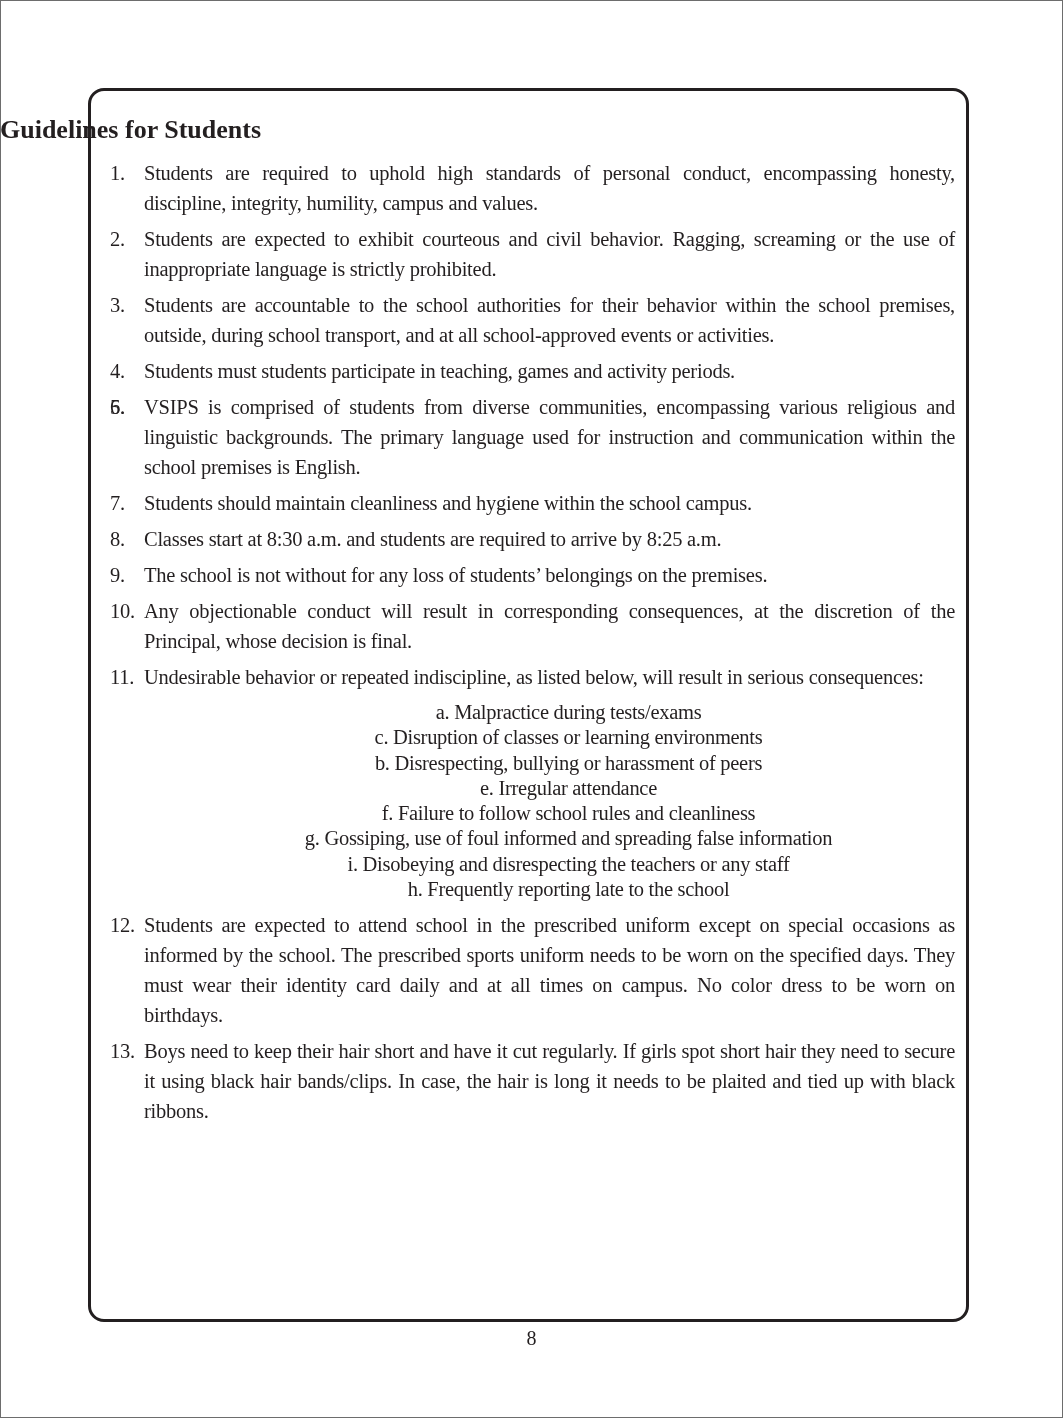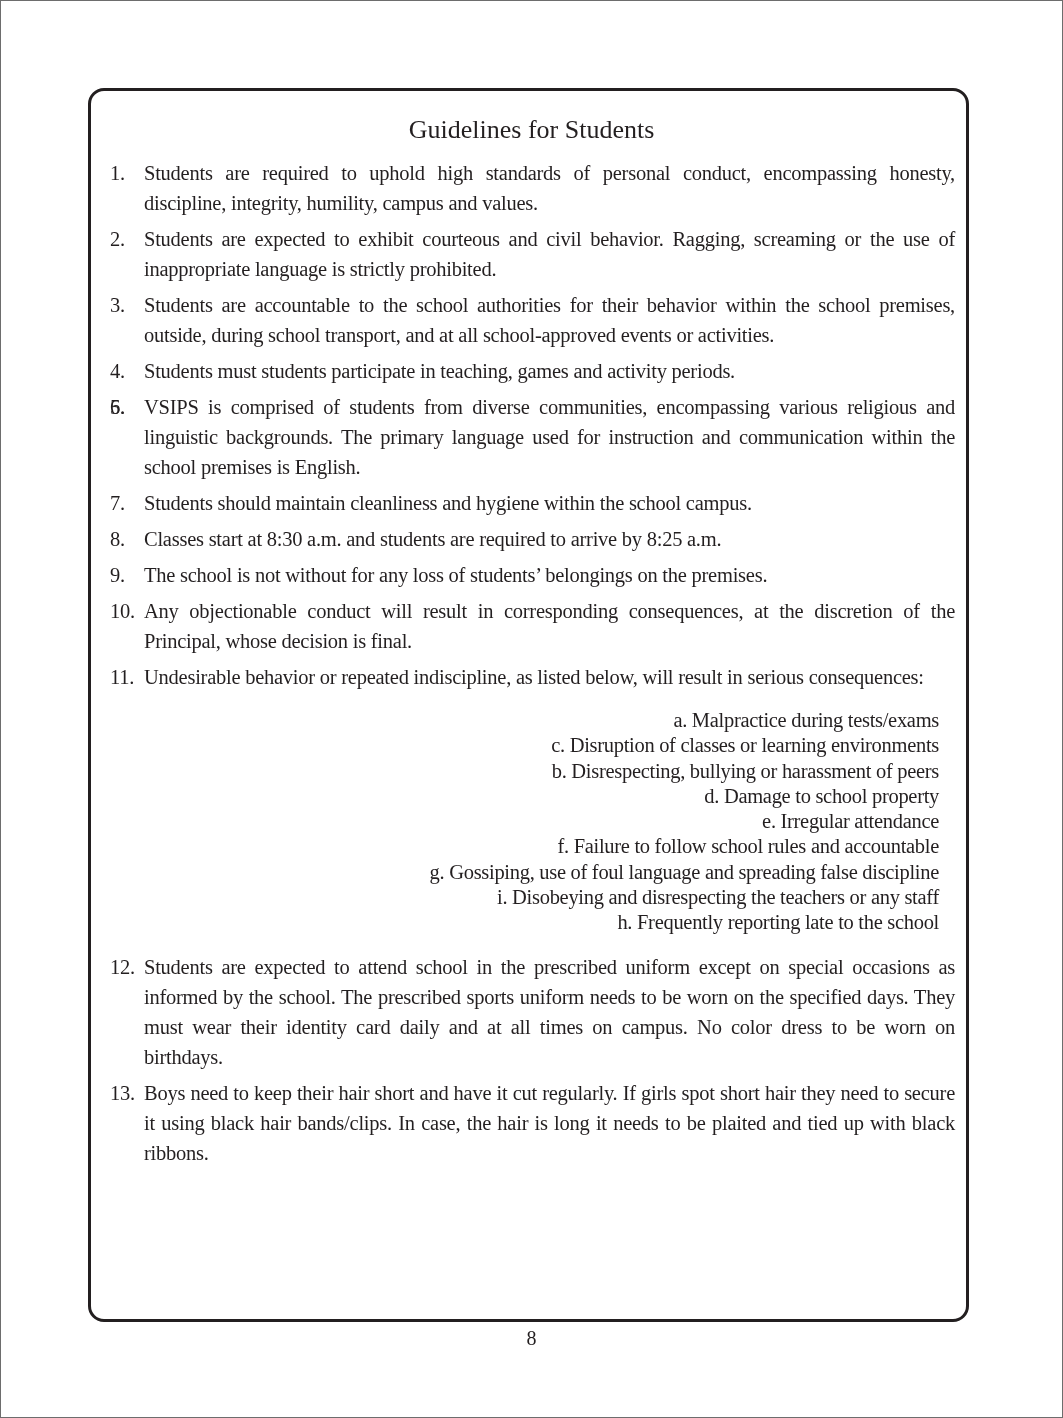--- a/index.html
+++ b/index.html
@@ -9,30 +9,30 @@
   }
   .page-border {
     position: absolute; left: 0; top: 0; width: 1061px; height: 1416px;
     border: 1px solid #6d6d6d;
   }
   .frame {
     position: absolute; left: 88px; top: 88px; width: 881px; height: 1234px;
     border: 3px solid #231f20; border-radius: 16px; box-sizing: border-box;
   }
   .title {
-    position: absolute; left: 0; right: 0; top: 114px; text-align: center;
-    font-weight: normal; font-size: 26px; line-height: 32px;
+    position: absolute; left: 0; right: 0; top: 114px; 
+    font-weight: bold; font-size: 26px; line-height: 32px;
   }
   .list { position: absolute; left: 110px; top: 158px; width: 845px; margin: 0; padding: 0; list-style: none; }
   .item {
     position: relative; padding-left: 34px; font-size: 20.5px; line-height: 30px;
     text-align: justify; margin-bottom: 6px; letter-spacing: -0.25px;
   }
   .num { position: absolute; left: 0; top: 0; width: 34px; }
-  .sublist { list-style: none; margin: 16px; padding: 0 0 0 38px; text-align: right; }
+  .sublist { list-style: none; margin: 8px; padding: 0 0 0 38px; text-align: center; }
   .sublist li { font-size: 20.5px; line-height: 25.3px; letter-spacing: -0.3px; }
   .page-number {
     position: absolute; left: 0; right: 0; top: 1326px; text-align: center;
     font-size: 20px; line-height: 24px;
   }
 </style>
 </head>
 <body>
 
 <div class="page-border"></div>
@@ -49,24 +49,23 @@
   <li class="item"><span class="num">6.</span><span>VSIPS is comprised of students from diverse communities, encompassing various religious and linguistic backgrounds. The primary language used for instruction and communication within the school premises is English.</span></li>
   <li class="item"><span class="num">7.</span><span>Students should maintain cleanliness and hygiene within the school campus.</span></li>
   <li class="item"><span class="num">8.</span><span>Classes start at 8:30 a.m. and students are required to arrive by 8:25 a.m.</span></li>
   <li class="item"><span class="num">9.</span><span>The school is not without for any loss of students’ belongings on the premises.</span></li>
   <li class="item"><span class="num">10.</span><span>Any objectionable conduct will result in corresponding consequences, at the discretion of the Principal, whose decision is final.</span></li>
   <li class="item"><span class="num">11.</span><span>Undesirable behavior or repeated indiscipline, as listed below, will result in serious consequences:</span>
     <ul class="sublist">
       <li>a. Malpractice during tests/exams</li>
       <li>c. Disruption of classes or learning environments</li>
       <li>b. Disrespecting, bullying or harassment of peers</li>
-      <li>d. Damage to school property</li>
       <li>e. Irregular attendance</li>
-      <li>f. Failure to follow school rules and accountable</li>
-      <li>g. Gossiping, use of foul language and spreading false discipline</li>
+      <li>f. Failure to follow school rules and cleanliness</li>
+      <li>g. Gossiping, use of foul informed and spreading false information</li>
       <li>i. Disobeying and disrespecting the teachers or any staff</li>
       <li>h. Frequently reporting late to the school</li>
     </ul>
   </li>
   <li class="item"><span class="num">12.</span><span>Students are expected to attend school in the prescribed uniform except on special occasions as informed by the school. The prescribed sports uniform needs to be worn on the specified days. They must wear their identity card daily and at all times on campus. No color dress to be worn on birthdays.</span></li>
   <li class="item"><span class="num">13.</span><span>Boys need to keep their hair short and have it cut regularly. If girls spot short hair they need to secure it using black hair bands/clips. In case, the hair is long it needs to be plaited and tied up with black ribbons.</span></li>
 </ol>
 
 <div class="page-number">8</div>
 

